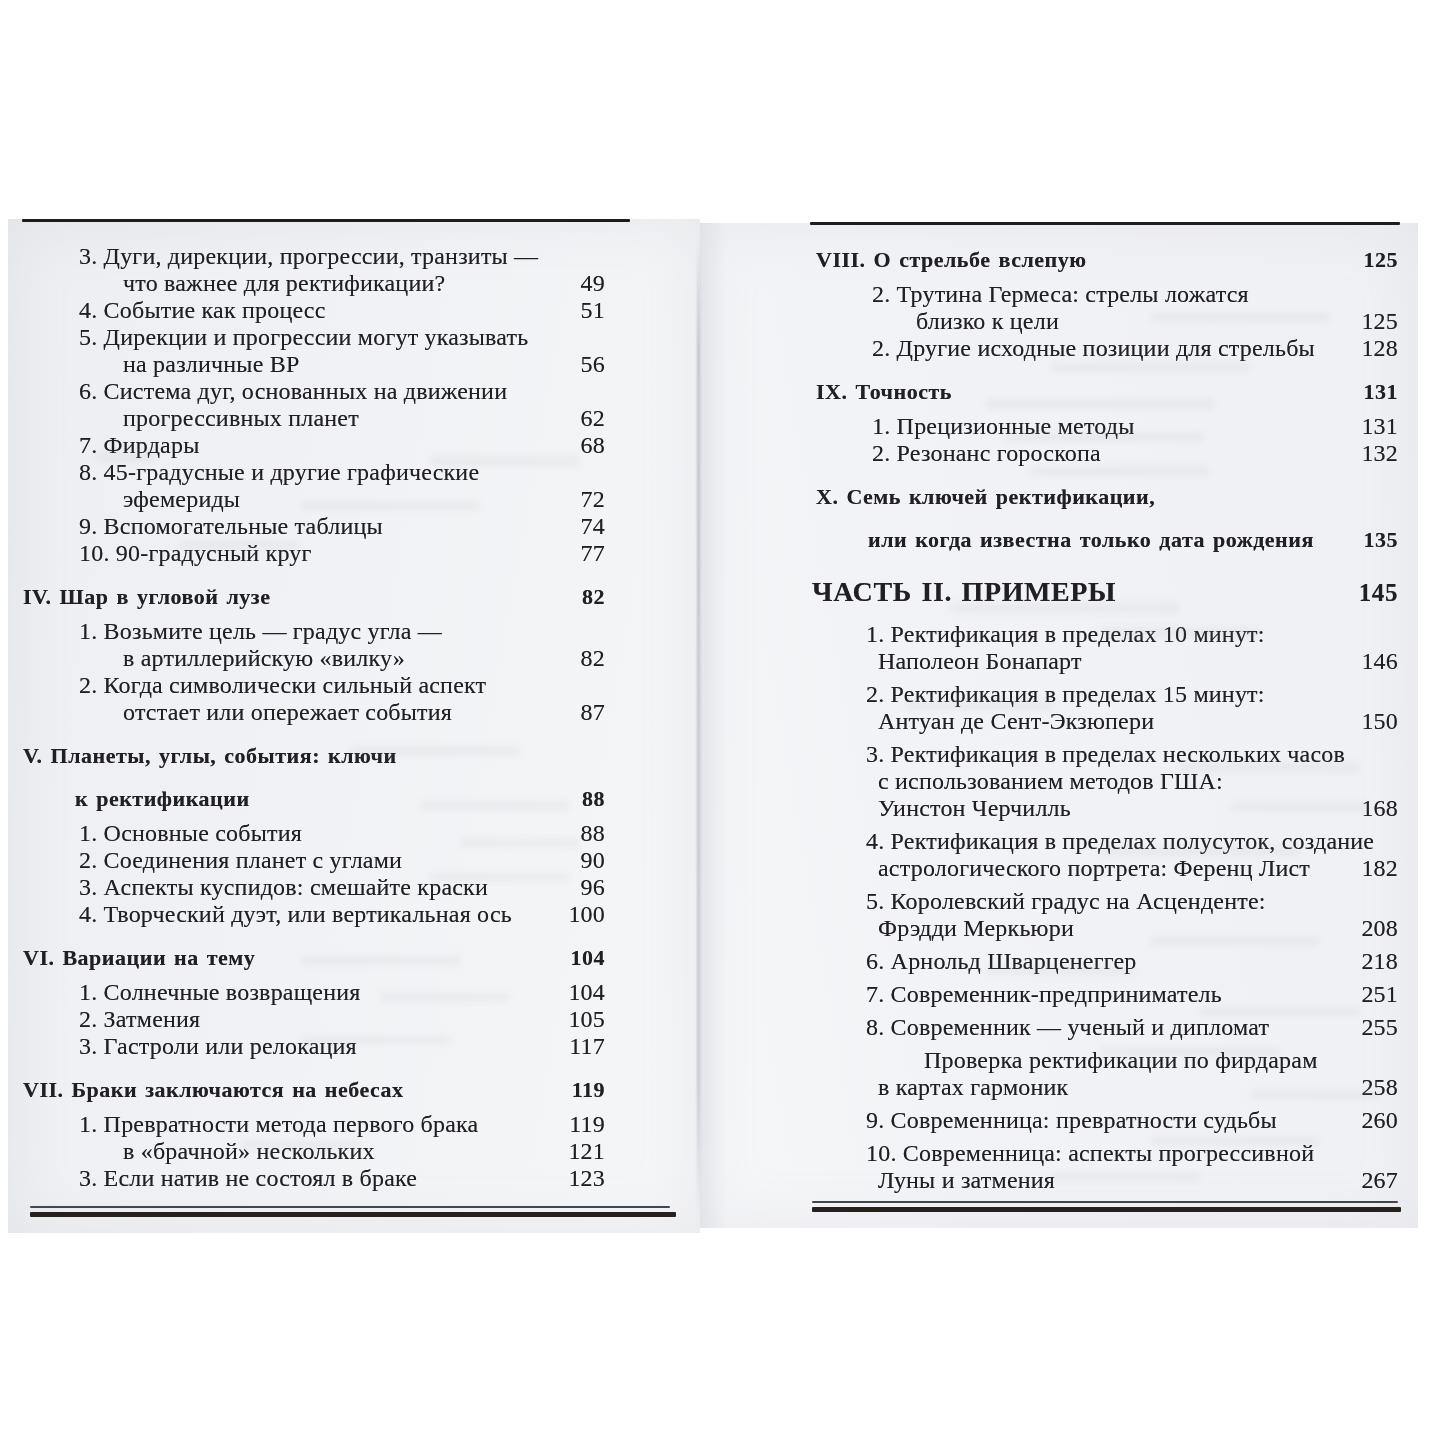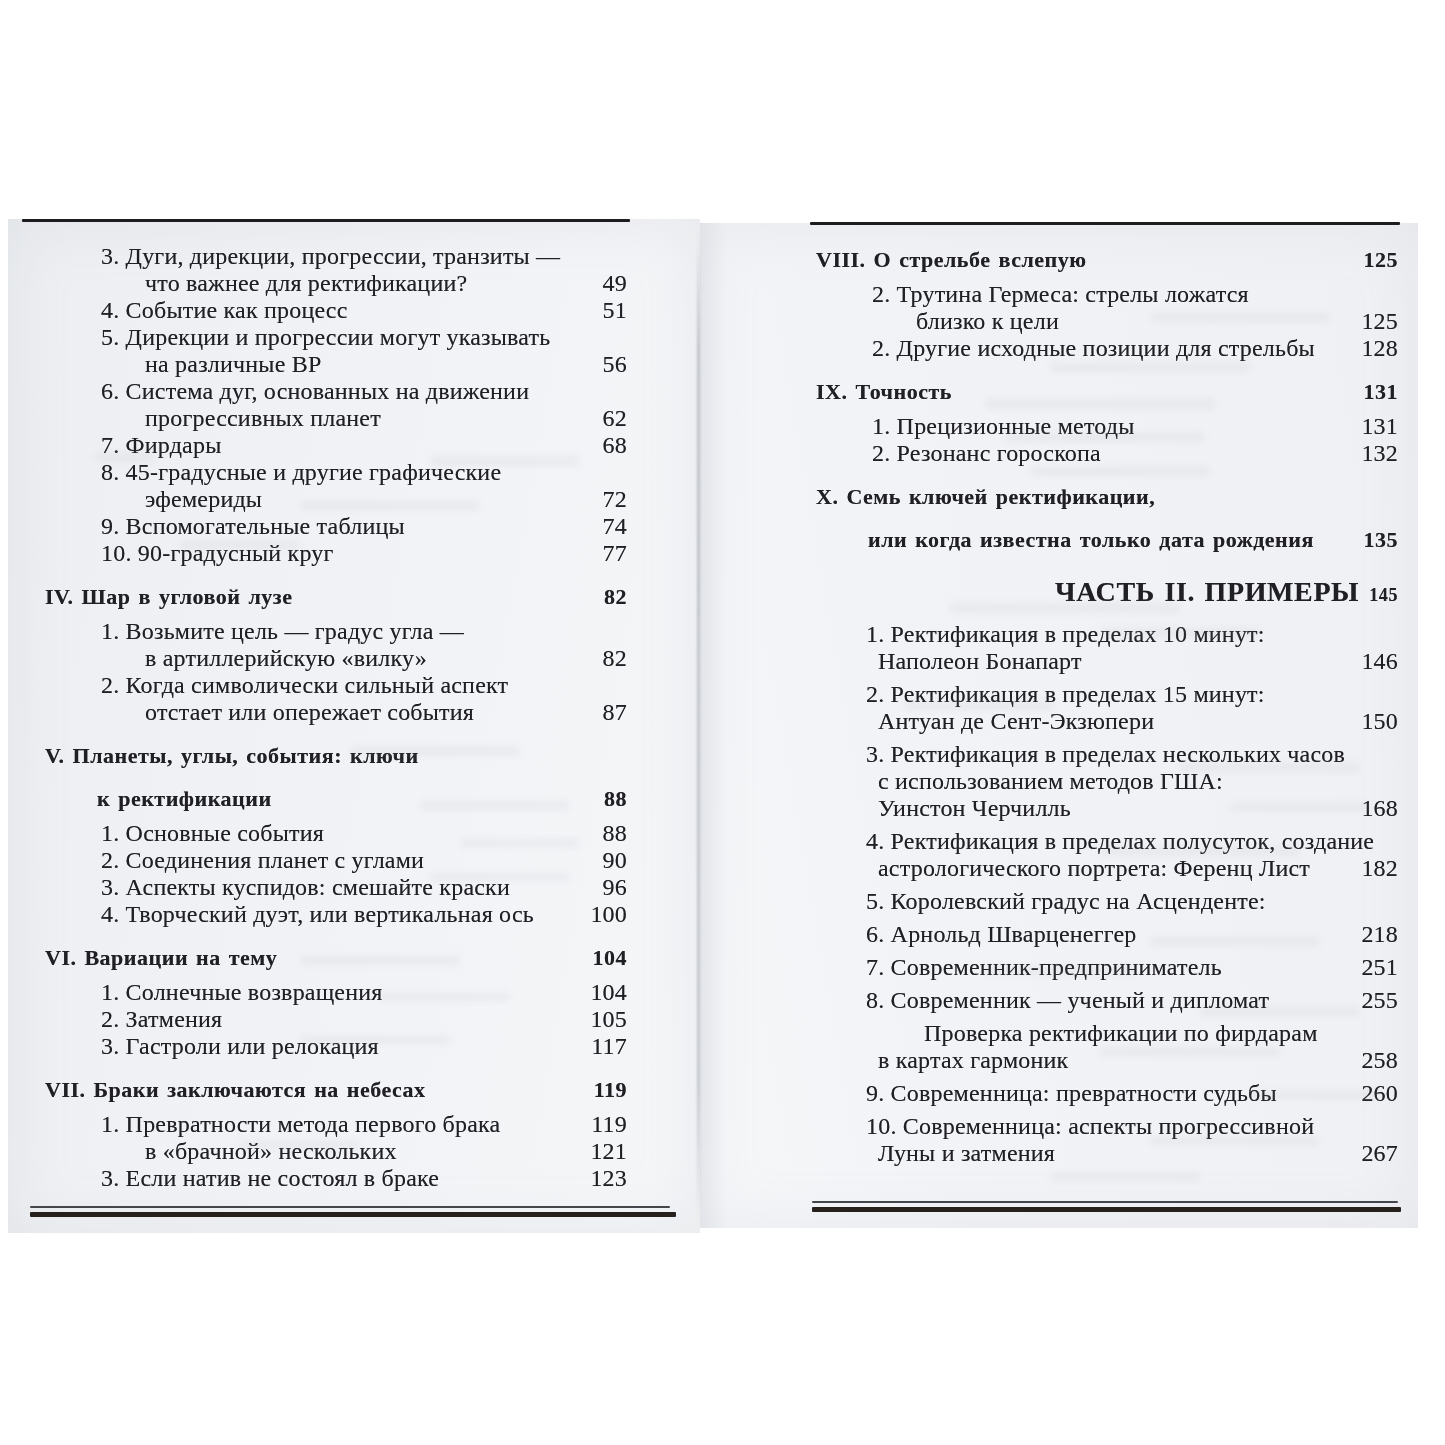--- a/index.html
+++ b/index.html
@@ -31,37 +31,37 @@
   }
   .rule{position:absolute;border-radius:1px;background:var(--rule,#1d1c1f);}
   #rule-top-left{left:22px;top:219px;width:608px;height:3px;}
   #rule-top-right{left:810px;top:222px;width:590px;height:3px;}
   #rule-bottom-left-thin{left:30px;top:1206px;width:640px;height:2px;background:#45454c;}
   #rule-bottom-left-thick{left:30px;top:1212px;width:646px;height:5px;background:var(--rule-thick,#26211d);}
   #rule-bottom-right-thin{left:812px;top:1201px;width:586px;height:2px;background:#45454c;}
   #rule-bottom-right-thick{left:812px;top:1207px;width:589px;height:5px;background:var(--rule-thick,#26211d);}
 
   .toc{position:absolute;text-shadow:0 0 .6px rgba(40,40,45,.5);}
-  #left-toc{left:41px;top:243px;width:586px;}
+  #left-toc{left:19px;top:243px;width:586px;}
   #right-toc{left:812px;top:246px;width:586px;}
 
   .row{
     display:flex;align-items:baseline;white-space:nowrap;
     height:27px;line-height:27px;font-size:24px;letter-spacing:.2px;
   }
   .row .pg{margin-left:auto;padding-left:10px;}
   .ch-row{font-weight:700;font-size:22px;margin-top:16px;letter-spacing:.5px;word-spacing:2px;}
   .toc .row:first-child{margin-top:0;}
   .ch-end{margin-bottom:8px;}
   .part-row{
     font-weight:700;font-size:28px;height:34px;line-height:34px;
     margin-top:22px;margin-bottom:12px;letter-spacing:.6px;word-spacing:2px;
   }
-  .part-row .t{flex:1 1 auto;text-align:right;}
-  .part-row .pg{font-size:18px;}
+  .part-row .t{flex:1 1 auto;text-align:left;}
+  .part-row .pg{font-size:25px;}
   .entry-gap{margin-top:6px;margin-left:46px;}
 
   .in-ch{padding-left:4px;}
   .in-chc{padding-left:56px;}
   .in-i1{padding-left:60px;}
   .in-i2{padding-left:104px;}
   .in-e1{padding-left:8px;}
   .in-e2{padding-left:66px;}
 
   .smudge{position:absolute;background:#9aa0ac;filter:blur(3px);border-radius:4px;opacity:.09;}
@@ -268,20 +268,24 @@
       </div>
       <div class="row entry-gap">
         <span class="t in-e1">4. Ректификация в пределах полусуток, создание</span>
       </div>
       <div class="row ">
         <span class="t in-e2">астрологического портрета: Ференц Лист</span>
         <span class="pg">182</span>
       </div>
       <div class="row entry-gap">
         <span class="t in-e1">5. Королевский градус на Асценденте:</span>
+      </div>
+      <div class="row ">
+        <span class="t in-e2">Фрэдди Меркьюри</span>
+        <span class="pg">208</span>
       </div>
       <div class="row entry-gap">
         <span class="t in-e1">6. Арнольд Шварценеггер</span>
         <span class="pg">218</span>
       </div>
       <div class="row entry-gap">
         <span class="t in-e1">7. Современник-предприниматель</span>
         <span class="pg">251</span>
       </div>
       <div class="row entry-gap">

